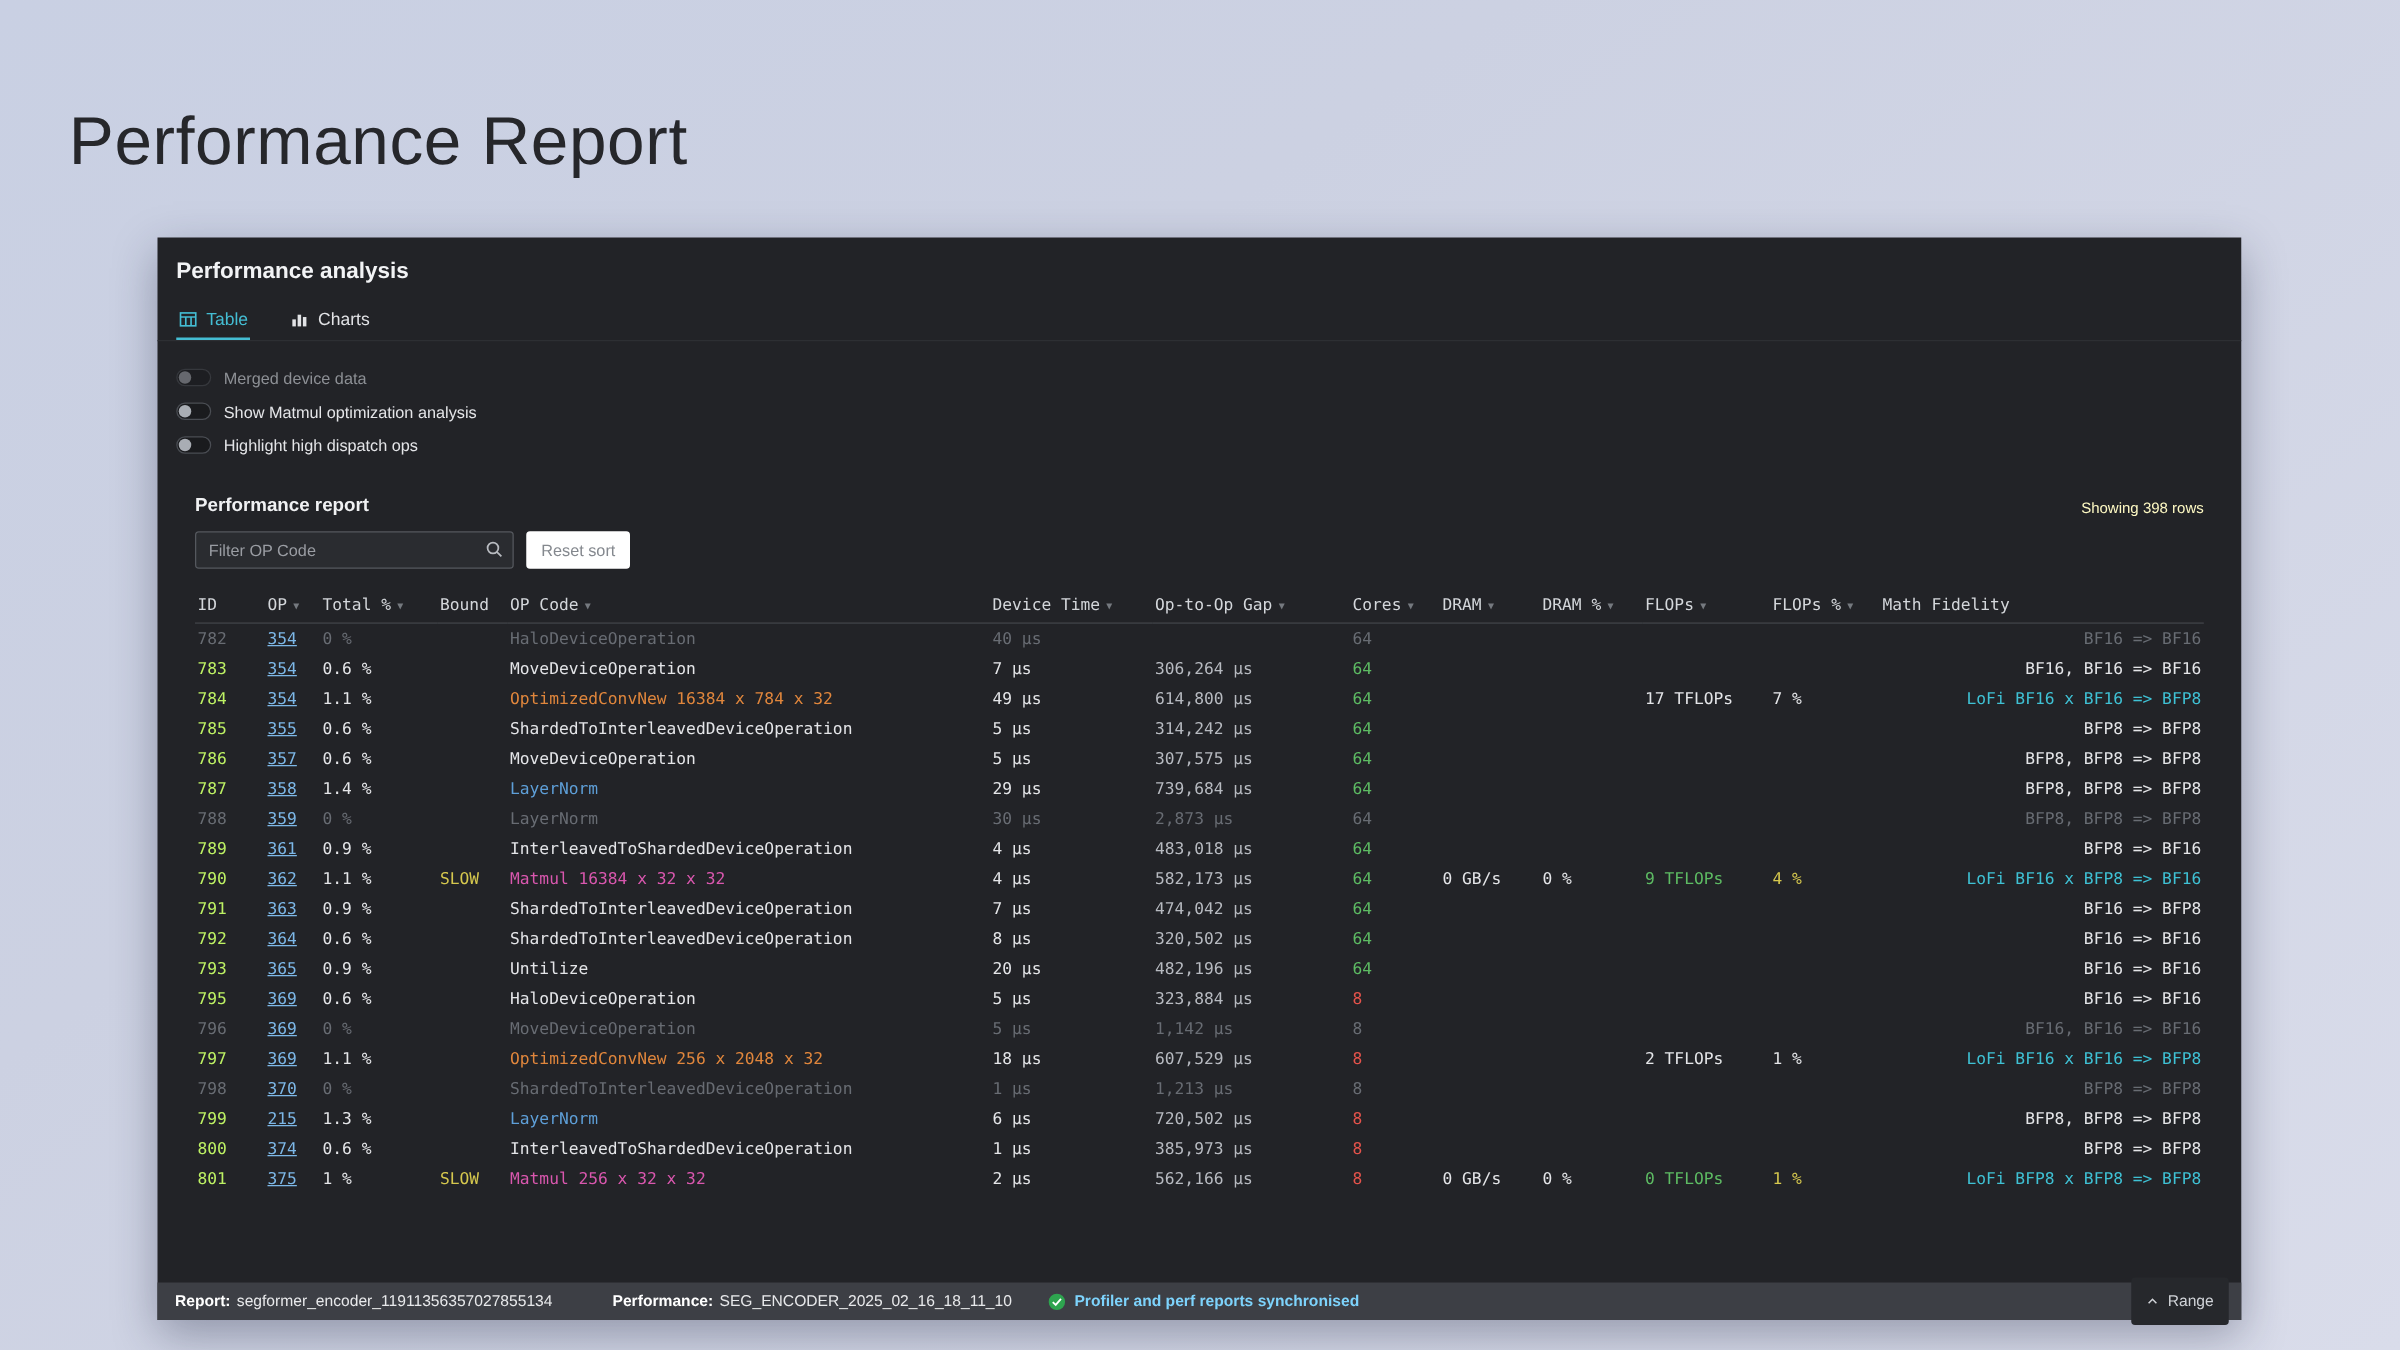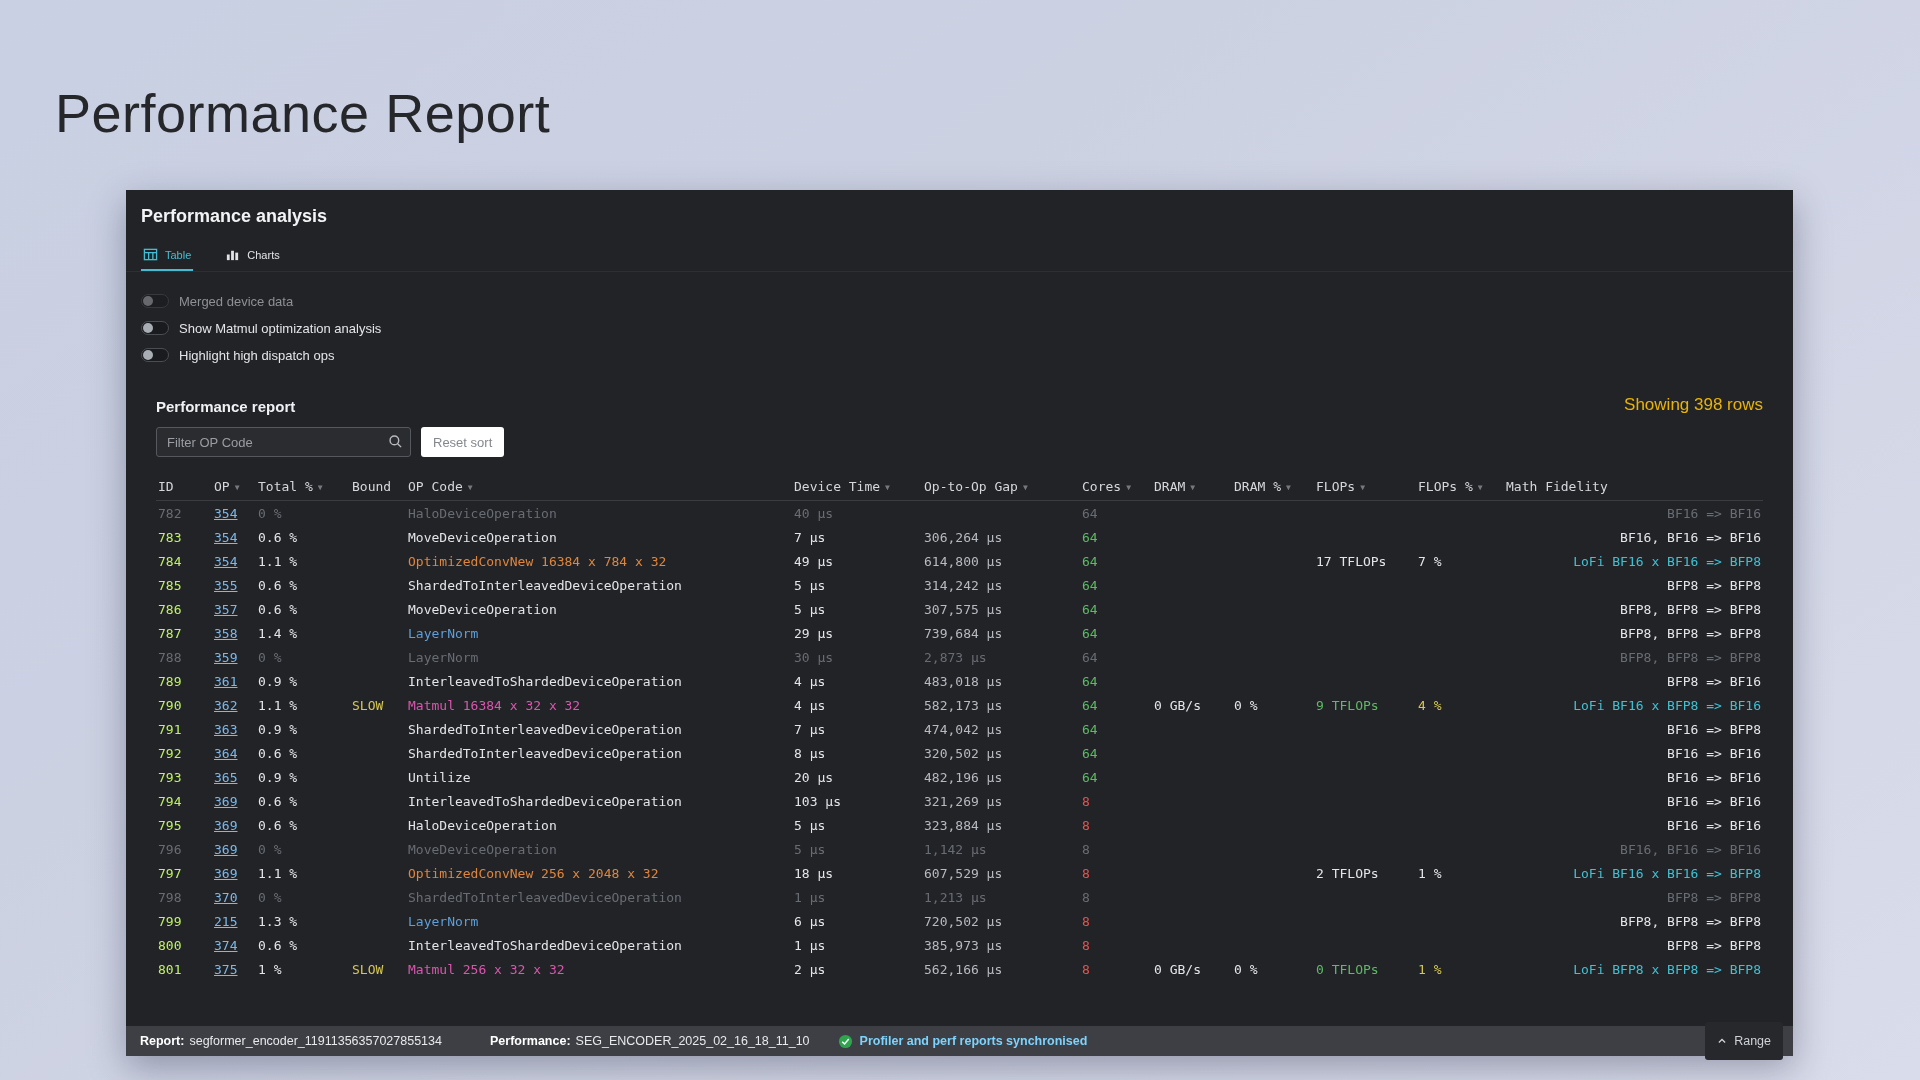--- a/index.html
+++ b/index.html
@@ -15,35 +15,35 @@
   }
   .panel {
     position:absolute; left:126px; top:190px; width:1667px; height:866px;
     background:#222327; color:#e6e7e9;
     box-shadow:0 12px 34px rgba(30,35,60,.35);
     display:flex; flex-direction:column;
   }
   .panel-title { font-size:18px; font-weight:bold; color:#f2f3f5; padding:16px 15px 4px 15px; }
 
   .tabs { display:flex; gap:30px; padding:12px 15px 0 15px; border-bottom:1px solid #2d2f33; }
-  .tab { display:flex; align-items:center; gap:7px; font-size:11px; padding:4px 2px 9px 2px; color:#e2e3e6; cursor:pointer; }
+  .tab { display:flex; align-items:center; gap:7px; font-size:14px; padding:4px 2px 9px 2px; color:#e2e3e6; cursor:pointer; }
   .tab.active { color:#44bdd3; border-bottom:2px solid #44bdd3; padding-bottom:7px; }
   .tab .icon { display:flex; align-items:center; }
 
   .toggles { padding:20px 15px 0 15px; }
   .toggle-row { display:flex; align-items:center; gap:10px; margin-bottom:9px; height:18px; }
   .switch { position:relative; width:28px; height:14px; border-radius:8px; background:#1a1b1e; border:1px solid #4a4d53; flex:0 0 auto; }
   .switch .knob { position:absolute; left:1px; top:1px; width:10px; height:10px; border-radius:50%; background:#a9adb4; }
   .toggle-row.disabled .switch { opacity:.5; }
   .toggle-row .tlabel { font-size:13px; color:#e4e5e8; }
   .toggle-row.disabled .tlabel { color:#8d9095; }
 
   .report-head { display:flex; align-items:flex-end; justify-content:space-between; padding:22px 30px 0 30px; }
   .report-title { font-size:15px; font-weight:bold; color:#f0f1f3; }
-  .rows-info { font-size:17px; color:#eab308; }
+  .rows-info { font-size:12px; color:#fef9c3; }
 
   .controls { display:flex; align-items:center; gap:10px; padding:12px 30px 0 30px; }
   .filter-box { position:relative; width:255px; }
   .filter-input {
     width:100%; height:30px; background:#2a2c30; border:1px solid #55585e; border-radius:3px;
     color:#d8dade; font-size:13px; padding:0 30px 0 10px; outline:none;
     font-family:"Liberation Sans", sans-serif;
   }
   .filter-input::placeholder { color:#9a9da3; }
   .filter-search { position:absolute; right:8px; top:7px; }
@@ -356,35 +356,20 @@
             <td class="col-device_time">20 µs</td>
             <td class="col-gap">482,196 µs</td>
             <td class="col-cores c-green">64</td>
             <td class="col-dram"></td>
             <td class="col-dram_pct"></td>
             <td class="col-flops"></td>
             <td class="col-flops_pct"></td>
             <td class="col-fidelity">BF16 =&gt; BF16</td>
           </tr>
           <tr>
-            <td class="col-id">794</td>
-            <td class="col-op"><span class="oplink">369</span></td>
-            <td class="col-total">0.6 %</td>
-            <td class="col-bound"></td>
-            <td class="col-op_code">InterleavedToShardedDeviceOperation</td>
-            <td class="col-device_time">103 µs</td>
-            <td class="col-gap">321,269 µs</td>
-            <td class="col-cores c-red">8</td>
-            <td class="col-dram"></td>
-            <td class="col-dram_pct"></td>
-            <td class="col-flops"></td>
-            <td class="col-flops_pct"></td>
-            <td class="col-fidelity">BF16 =&gt; BF16</td>
-          </tr>
-          <tr>
             <td class="col-id">795</td>
             <td class="col-op"><span class="oplink">369</span></td>
             <td class="col-total">0.6 %</td>
             <td class="col-bound"></td>
             <td class="col-op_code">HaloDeviceOperation</td>
             <td class="col-device_time">5 µs</td>
             <td class="col-gap">323,884 µs</td>
             <td class="col-cores c-red">8</td>
             <td class="col-dram"></td>
             <td class="col-dram_pct"></td>

